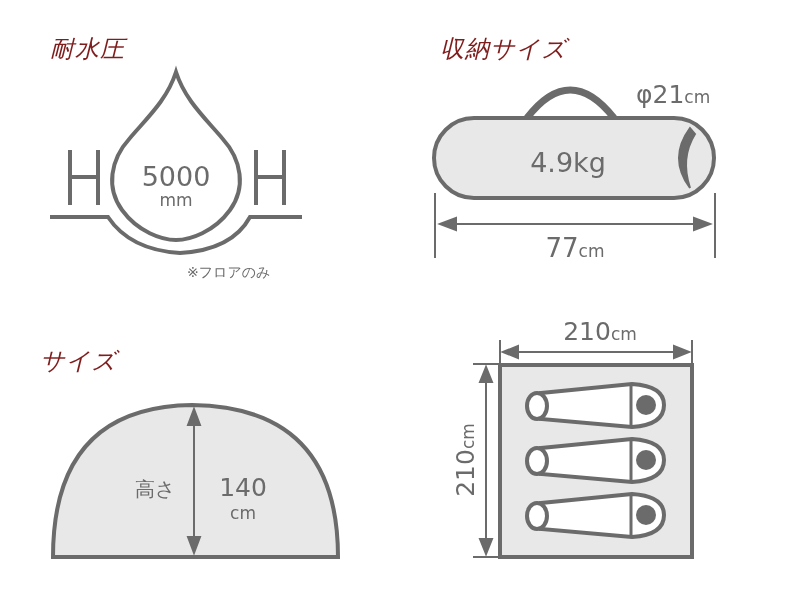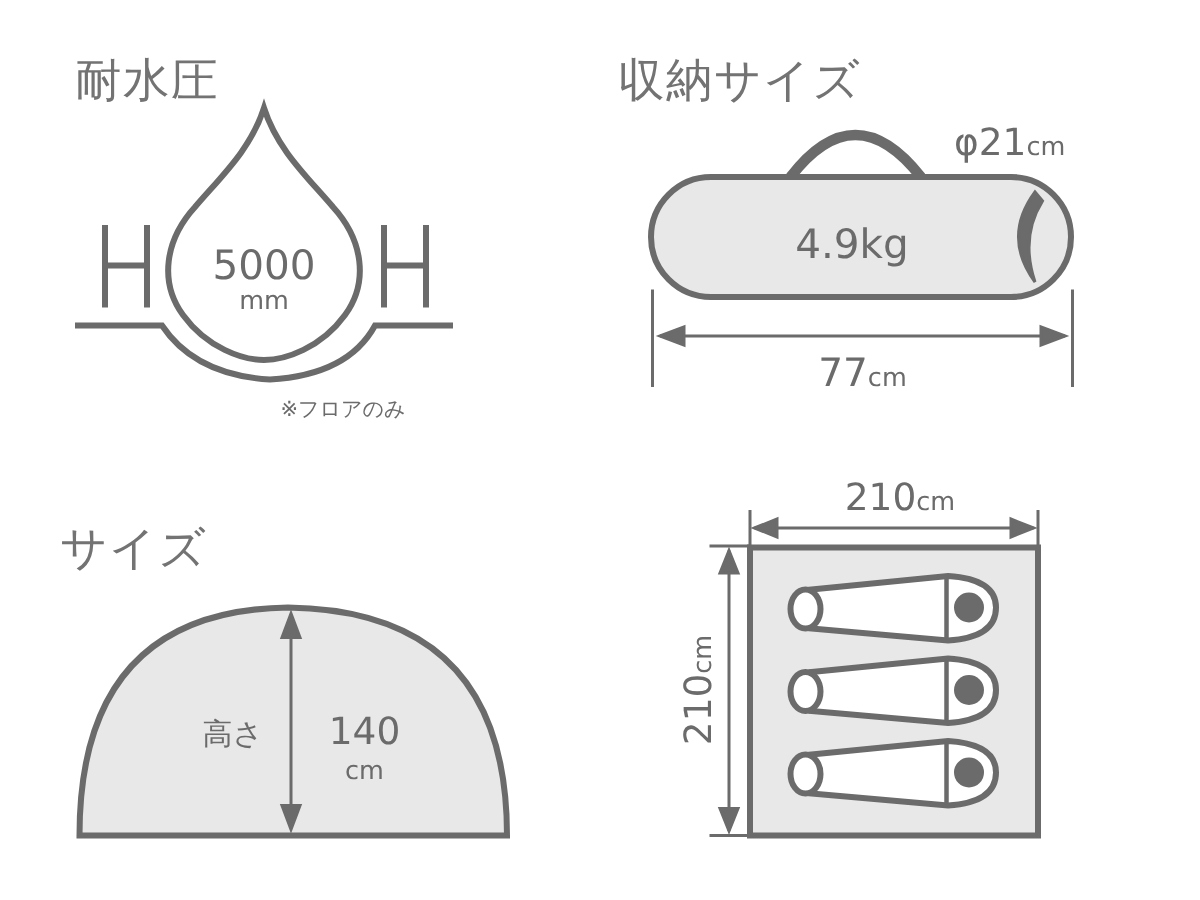--- a/index.html
+++ b/index.html
@@ -1,26 +1,26 @@
 <!DOCTYPE html>
 <html><head>
 <meta charset="utf-8">
 <style>
   html, body { margin:0; padding:0; background:#ffffff; }
   body { width:800px; height:600px; position:relative; overflow:hidden;
          font-family:"DejaVu Sans","Liberation Sans",sans-serif; color:#6b6b6b; }
-  .title { position:absolute; font-size:31px; color:#737373; letter-spacing:1px; }
+  .title { position:absolute; font-size:24px; color:#7f1d1d; letter-spacing:1px;font-style:italic; }
   svg.main { position:absolute; left:0; top:0; }
   .t { font-family:"DejaVu Sans","Liberation Sans",sans-serif; fill:#6b6b6b; }
 </style>
 </head>
 <body>
 
 <div class="title" style="left:50px;top:33px;">耐水圧</div>
-<div class="title" style="left:412px;top:33px;">収納サイズ</div>
+<div class="title" style="left:440px;top:33px;">収納サイズ</div>
 <div class="title" style="left:40px;top:345px;">サイズ</div>
 
 <svg class="main" width="800" height="600" viewBox="0 0 800 600" xmlns="http://www.w3.org/2000/svg">
 
   <g>
     <g fill="none" stroke="#6b6b6b" stroke-width="4">
       <path d="M50,217 L108,217 Q130,250 180,253 Q232,250 250,217 L302,217"></path>
     </g>
     <path d="M176,72 C185,100 205,118 222,138 C242,160 246,188 230,210 C214,232 190,240 176,240 C162,240 138,232 122,210 C106,188 110,160 130,138 C147,118 167,100 176,72 Z" fill="#ffffff" stroke="#6b6b6b" stroke-width="4"></path>
 

